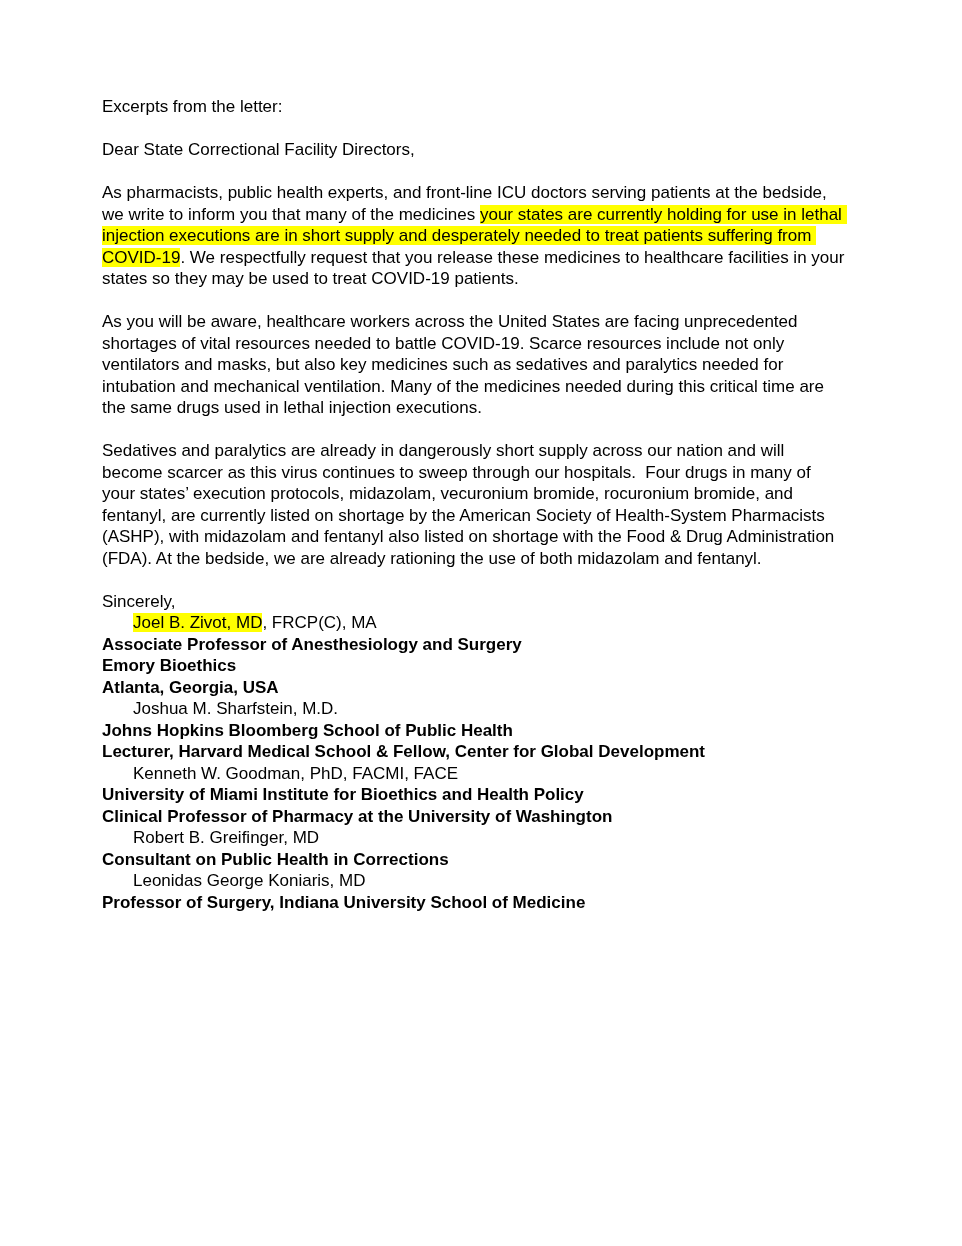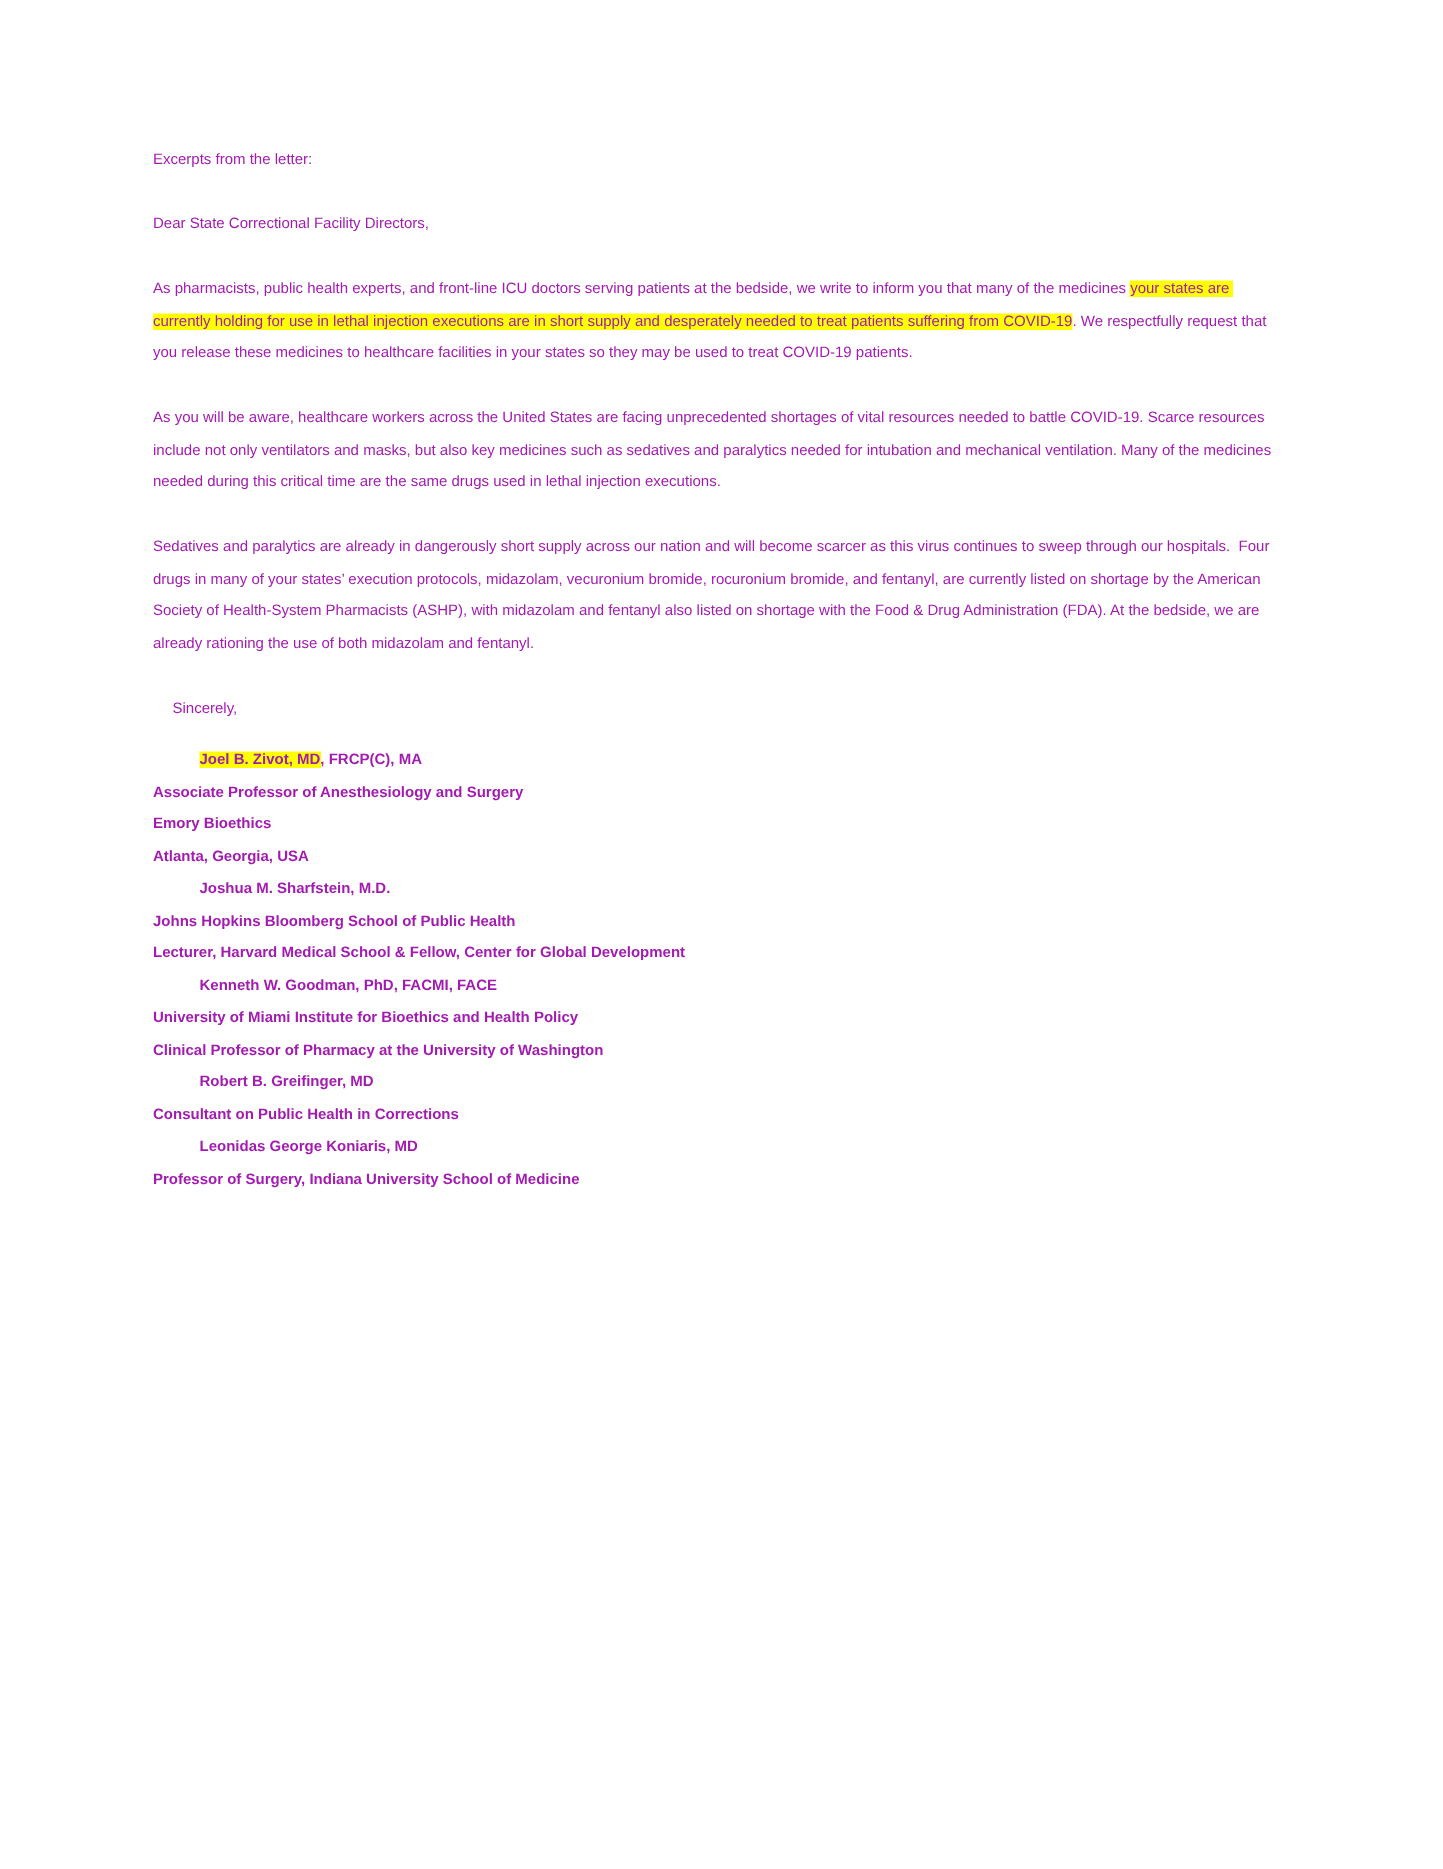--- a/index.html
+++ b/index.html
@@ -12,28 +12,28 @@
     width: 962px;
     height: 1246px;
     background: #ffffff;
     overflow: hidden;
   }
   .content {
     position: absolute;
     top: 96px;
     left: 102px;
     width: 746px;
-    color: #a21caf;
-    font-size: 10px;
+    color: #000000;
+    font-size: 17px;
     line-height: 21.5px;
   }
   .para, .lead { margin: 0 0 21.5px 0; white-space: pre-wrap; }
-  .closing { margin: 13px; }
+  .closing { margin: 0; }
   .hl { background: var(--hl, #ffff00); }
-  .sig-name { font-weight: bold; padding-left: 31px; }
+  .sig-name { font-weight: normal; padding-left: 31px; }
   .sig-line { font-weight: bold; }
 </style>
 </head>
 <body style="background: rgb(255, 255, 255);">
 
 <div class="page">
   <div class="content">
     <p class="lead">Excerpts from the letter:</p>
     <p class="lead">Dear State Correctional Facility Directors,</p>
     <div id="paragraphs">

